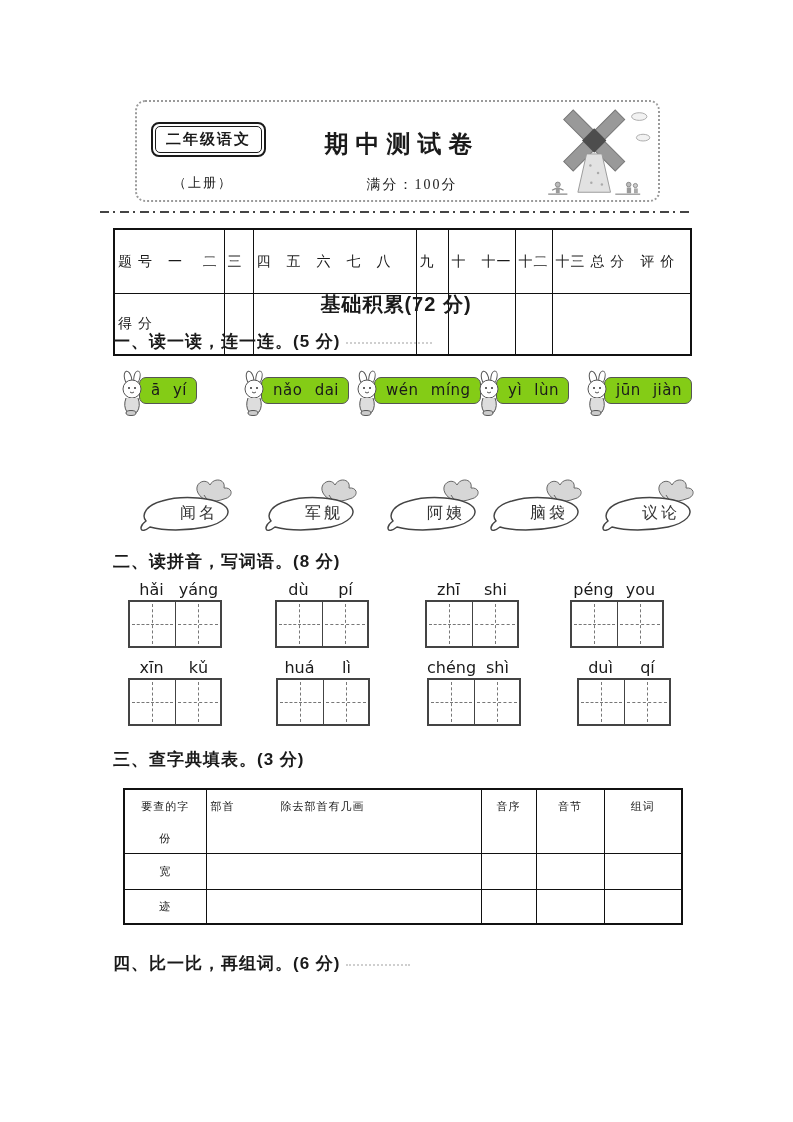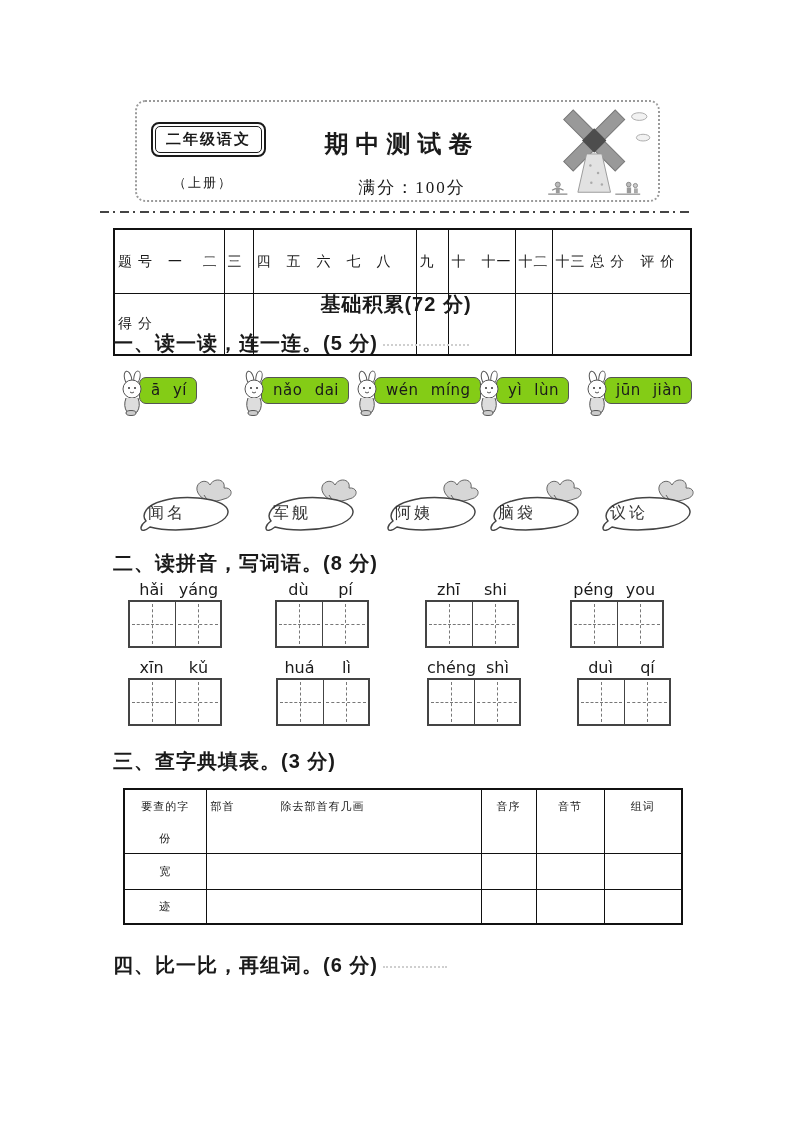--- a/index.html
+++ b/index.html
@@ -9,52 +9,52 @@
   
   .header-box{position:absolute;left:135px;top:100px;width:521px;height:98px;
               border:2px dotted #9a9a9a;border-radius:10px;}
   .badge-outer{position:absolute;left:14px;top:20px;border:2px solid #1a1a1a;border-radius:8px;padding:2px;}
   .badge-inner{border:1px solid #1a1a1a;border-radius:5px;padding:3px 10px;
                font-size:15px;font-weight:bold;letter-spacing:2px;}
   .volume{position:absolute;left:36px;top:72px;font-size:13px;letter-spacing:2px;}
   .paper-title{position:absolute;left:130px;top:26px;width:270px;text-align:center;
                font-size:24px;font-weight:bold;letter-spacing:7px;}
   .full-score{position:absolute;left:140px;top:74px;width:270px;text-align:center;
-              font-family:"Liberation Serif",serif;font-size:17px;letter-spacing:2px;}
+              font-family:"Liberation Serif",serif;font-size:14px;letter-spacing:2px;}
   .windmill{position:absolute;right:6px;top:4px;}
 
   
   .cutline{position:absolute;left:100px;top:211px;width:592px;height:2px;
            background:repeating-linear-gradient(90deg,#444 0 9px,transparent 9px 13px,#444 13px 15px,transparent 15px 20px);}
 
   
   .score-table{position:absolute;left:113px;top:228px;border-collapse:collapse;table-layout:fixed;
                font-size:14px;letter-spacing:1px;}
   .score-table td{border:1px solid #111;height:27px;padding:18px 3px;white-space:nowrap;overflow:hidden;}
   .score-table{border:2px solid #111;}
   .score-table tr:last-child td{height:24px;}
 
   
   .section-heading{position:absolute;left:100px;top:291px;width:592px;text-align:center;
                    font-size:20px;font-weight:bold;letter-spacing:1px;}
-  .q-title{position:absolute;font-size:20px;font-weight:bold;letter-spacing:1px;}
+  .q-title{position:absolute;font-size:17px;font-weight:bold;letter-spacing:1px;}
   .trail{display:inline-block;width:86px;border-bottom:2px dotted #cfcfcf;vertical-align:middle;margin-left:5px;}
 
   
   .py-group{position:absolute;height:48px;}
   .rabbit{position:absolute;left:0;top:0;z-index:2;}
   .py-box{position:absolute;left:21px;top:7px;height:25px;line-height:25px;
           border:1.5px solid #555;border-radius:7px;padding:0 9px 0 11px;
           font-family:"DejaVu Sans",sans-serif;font-size:15px;letter-spacing:.5px;word-spacing:7px;
           background:#84cc16;z-index:1;white-space:nowrap;}
 
   
   .radish{position:absolute;width:96px;height:62px;}
   .radish svg{position:absolute;left:0;top:0;}
-  .radish-label{position:absolute;left:10px;top:28px;width:70px;text-align:left;
+  .radish-label{position:absolute;left:10px;top:28px;width:70px;text-align:right;
                 font-size:16px;letter-spacing:3px;color:#333;}
 
   
   .wgroup{position:absolute;width:94px;}
   .py-label{display:flex;font-family:"DejaVu Sans",sans-serif;font-size:16px;color:#1a1a1a;margin-bottom:1px;}
   .py-label span{width:47px;text-align:center;white-space:nowrap;}
   .wgrid{display:flex;border:2px solid #444;background:#fff;}
   .wcell{position:relative;width:45px;height:44px;}
   .wcell + .wcell{border-left:1.5px solid #444;}
   .wcell::before{content:"";position:absolute;left:50%;top:2px;bottom:2px;border-left:1px dashed #777;}

